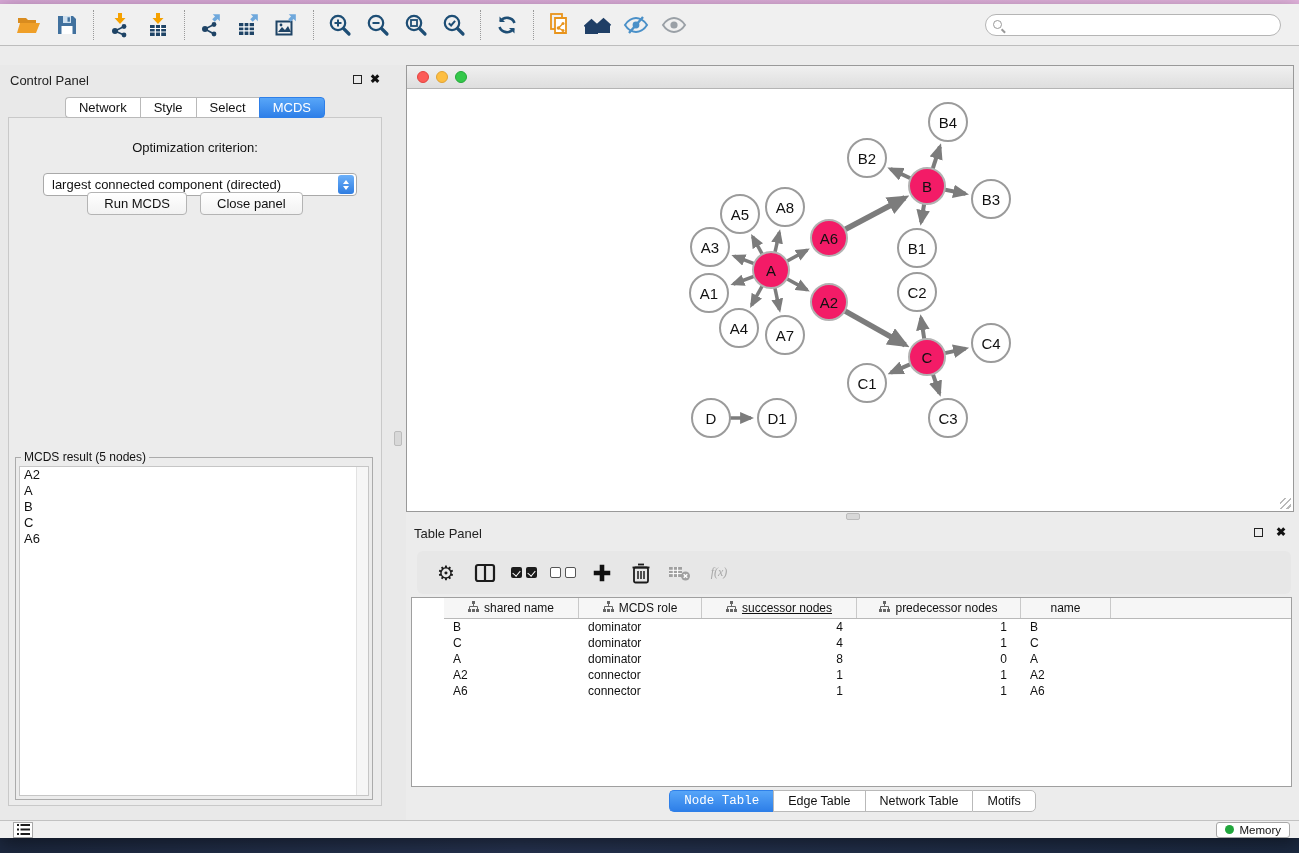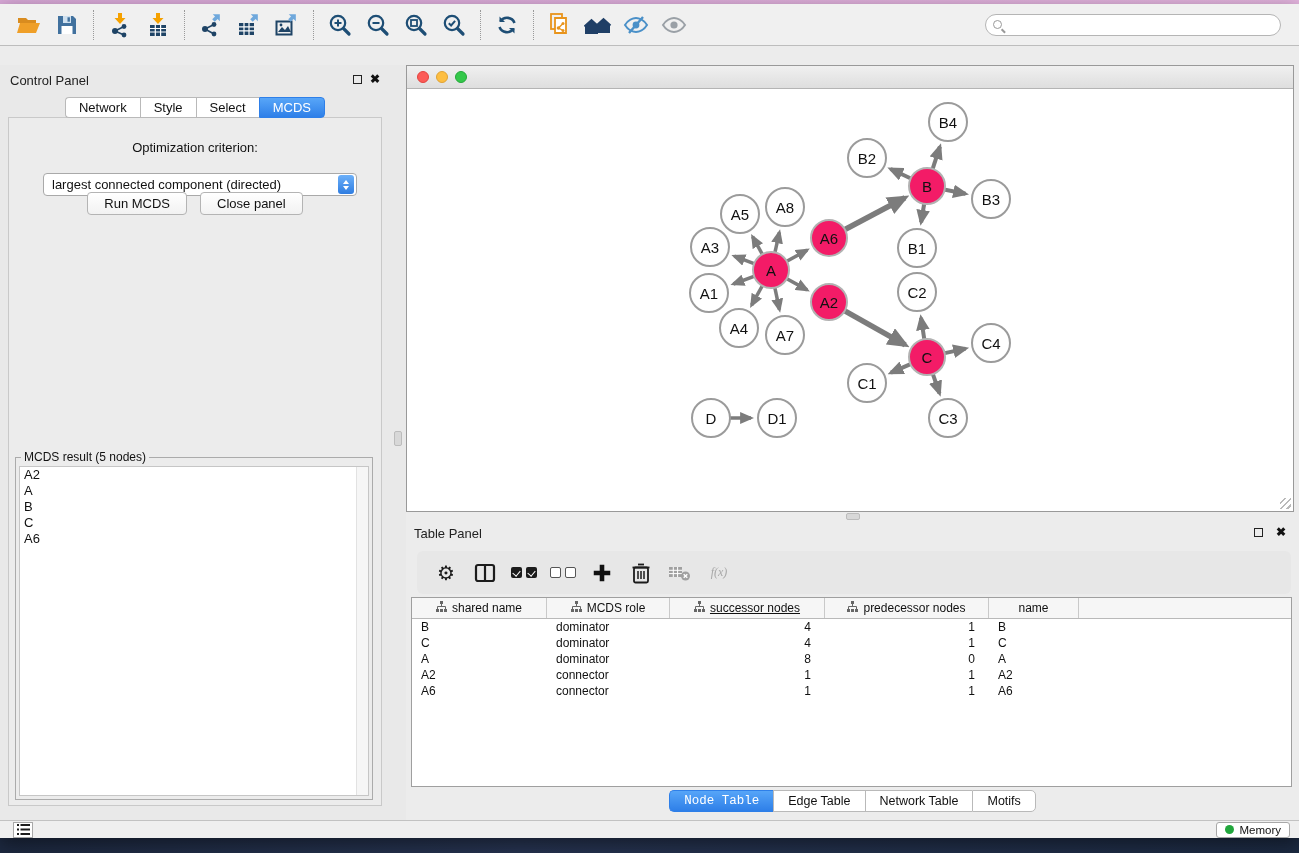--- a/index.html
+++ b/index.html
@@ -84,21 +84,21 @@
   .table-panel .close-x { right:13px; top:5px; }
   .tp-toolbar { position:absolute; top:31px; left:11px; right:8px; height:43px; background:#e7e7e7; border-radius:6px; display:flex; align-items:center; padding-left:14px; gap:9px; }
   .tp-btn { width:30px; height:30px; display:flex; align-items:center; justify-content:center; }
   .gear-glyph { font-size:20px; color:#1c1c1c; line-height:1; }
   .chk-pair { display:flex; gap:4px; }
   .chk { width:11px; height:11px; border-radius:2px; }
   .chk.on { background:#1c1c1c; position:relative; }
   .chk.on::after { content:""; position:absolute; left:2.5px; top:2px; width:4px; height:6px; border:solid #fff; border-width:0 1.8px 1.8px 0; transform:rotate(40deg); }
   .chk.off { border:1.6px solid #555; background:#fff; }
   .fx-label { font-size:12px; font-family:"Liberation Serif",serif; font-style:italic; color:#a8a8a8; }
-  .data-table { position:absolute; top:77px; left:5px; right:7px; bottom:33px; background:#fff; border:1px solid #9f9f9f; overflow:hidden; }
+  .data-table { position:absolute; top:77px; left:5px; right:7px; bottom:33px; background:#fff; border:1px solid #9f9f9f; overflow:hidden;padding-left:32px; }
   .t-head { display:flex; height:21px; background:#f6f6f6; border-bottom:1px solid #b9b9b9; }
   .t-hcell { display:flex; align-items:center; justify-content:center; gap:5px; font-size:12px; color:#111; border-right:1px solid #c9c9c9; }
   .t-hcell.filler { border-right:none; flex:1; }
   .t-row { display:flex; height:16px; align-items:center; }
   .t-cell { font-size:12px; color:#111; white-space:nowrap; overflow:hidden; }
   .t-cell.left { padding-left:9px; text-align:left; }
   .t-cell.right { padding-right:14px; text-align:right; }
   .tp-tabs { position:absolute; bottom:8px; left:0; right:0; display:flex; justify-content:center; }
   .tp-tab { height:22px; line-height:21px; padding:0 14px; background:#fff; border:1px solid #b9b9b9; border-right:none; font-size:12.5px; color:#111; }
   .tp-tab:first-child { border-radius:5px 0 0 5px;font-family:Liberation Mono, monospace; }

